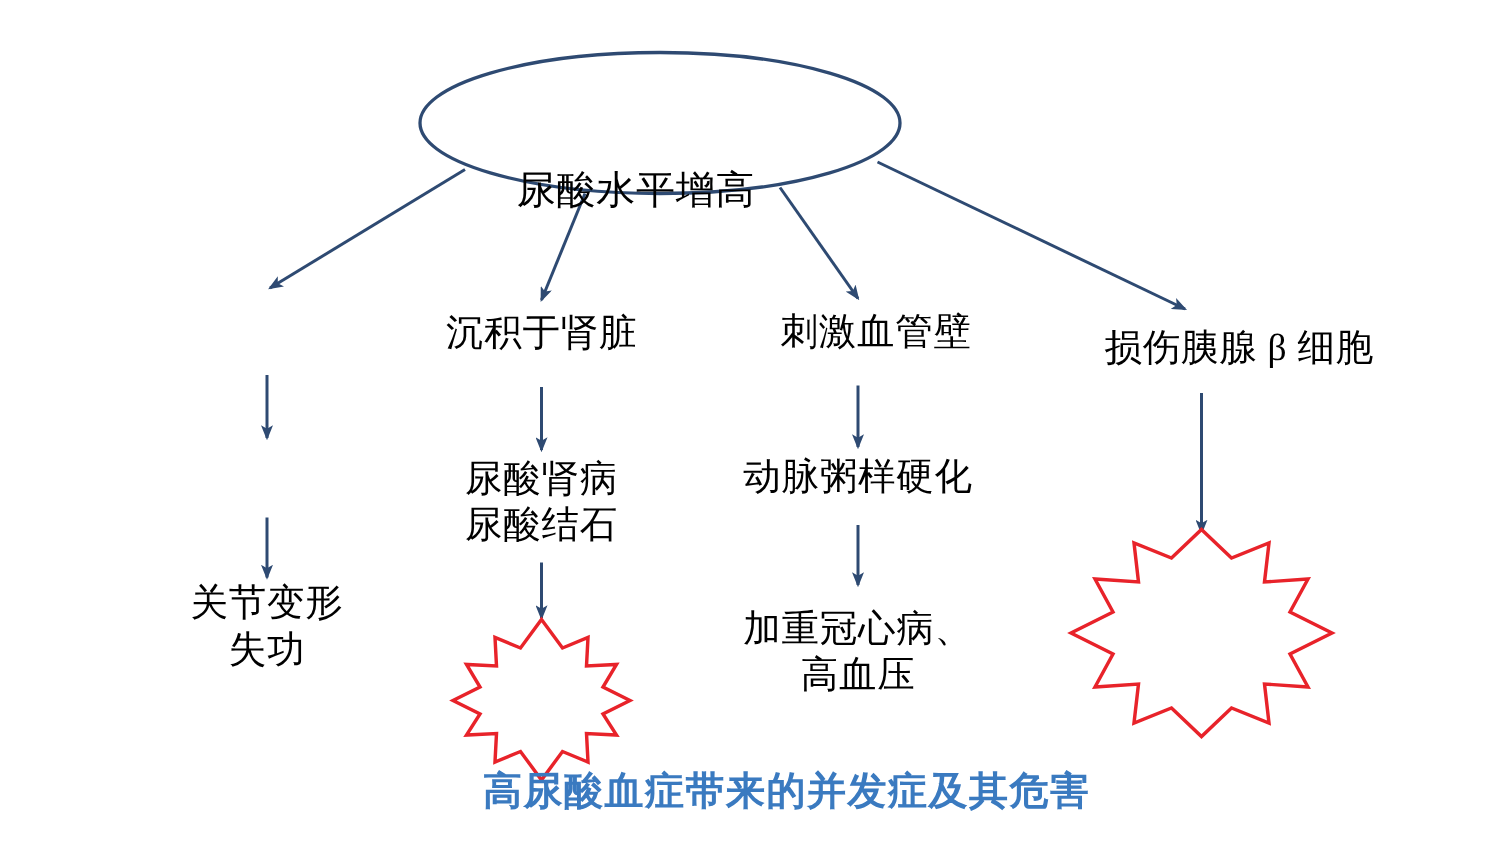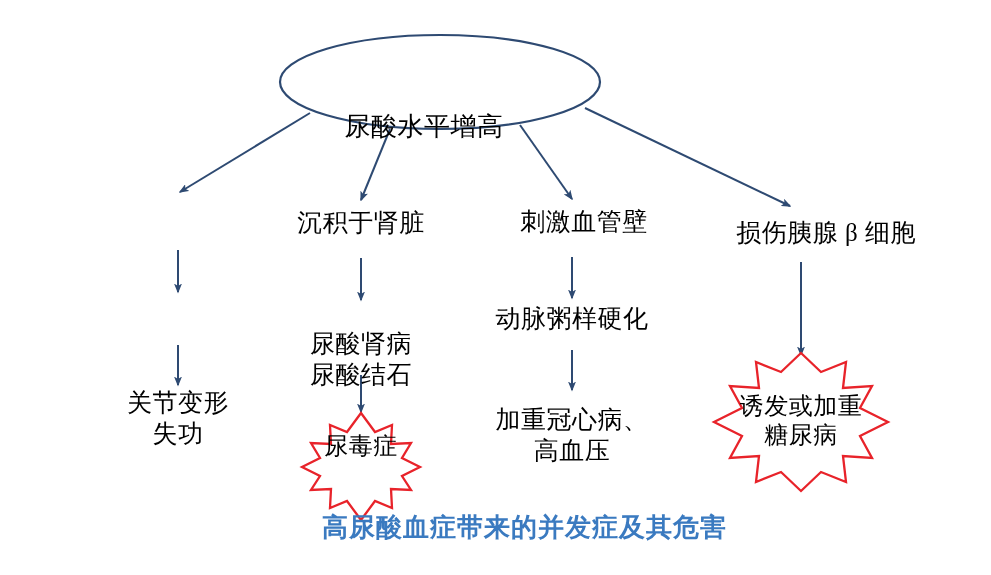--- a/index.html
+++ b/index.html
@@ -85,28 +85,25 @@
 
     <polygon points="801,353 821,372 846,362 843,388 872,386 860,408 888,422 860,436 872,458 843,456 846,482 821,472 801,491 781,472 756,482 759,456 730,458 742,436 714,422 742,408 730,386 759,388 756,362 781,372" fill="#ffffff" stroke="#e8232a" stroke-width="2.3"></polygon>
   </svg>
 
   <div class="node-text root-text" style="left:264px; top:66px; width:320px;margin-top:45px;">尿酸水平增高</div>
 
   <div class="node-text" style="left:88px; top:388px; width:180px;">关节变形
 失功</div>
 
   <div class="node-text" style="left:261px; top:208px; width:200px;">沉积于肾脏</div>
-  <div class="node-text" style="left:273px; top:305px; width:176px;margin-top:24px;">尿酸肾病
+  <div class="node-text" style="left:273px; top:305px; width:176px;">尿酸肾病
 尿酸结石</div>
-  <div class="node-text star-text" style="position:absolute; left:286px; top:432px; width:150px; text-align:center;">尿毒症</div>
 
   <div class="node-text" style="left:484px; top:207px; width:200px;">刺激血管壁</div>
   <div class="node-text" style="left:460px; top:304px; width:224px;">动脉粥样硬化</div>
   <div class="node-text" style="left:472px; top:393px; width:200px;margin-top:12px;">加重冠心病、
 高血压</div>
 
   <div class="node-text" style="left:686px; top:218px; width:230px;text-align:right;">损伤胰腺 β 细胞</div>
-  <div class="node-text star-text" style="position:absolute; left:711px; top:392px; width:180px; text-align:center;">诱发或加重
-糖尿病</div>
 
   <div class="caption" style="top:510px;">高尿酸血症带来的并发症及其危害</div>
 
 </div>
 
 </body></html>

